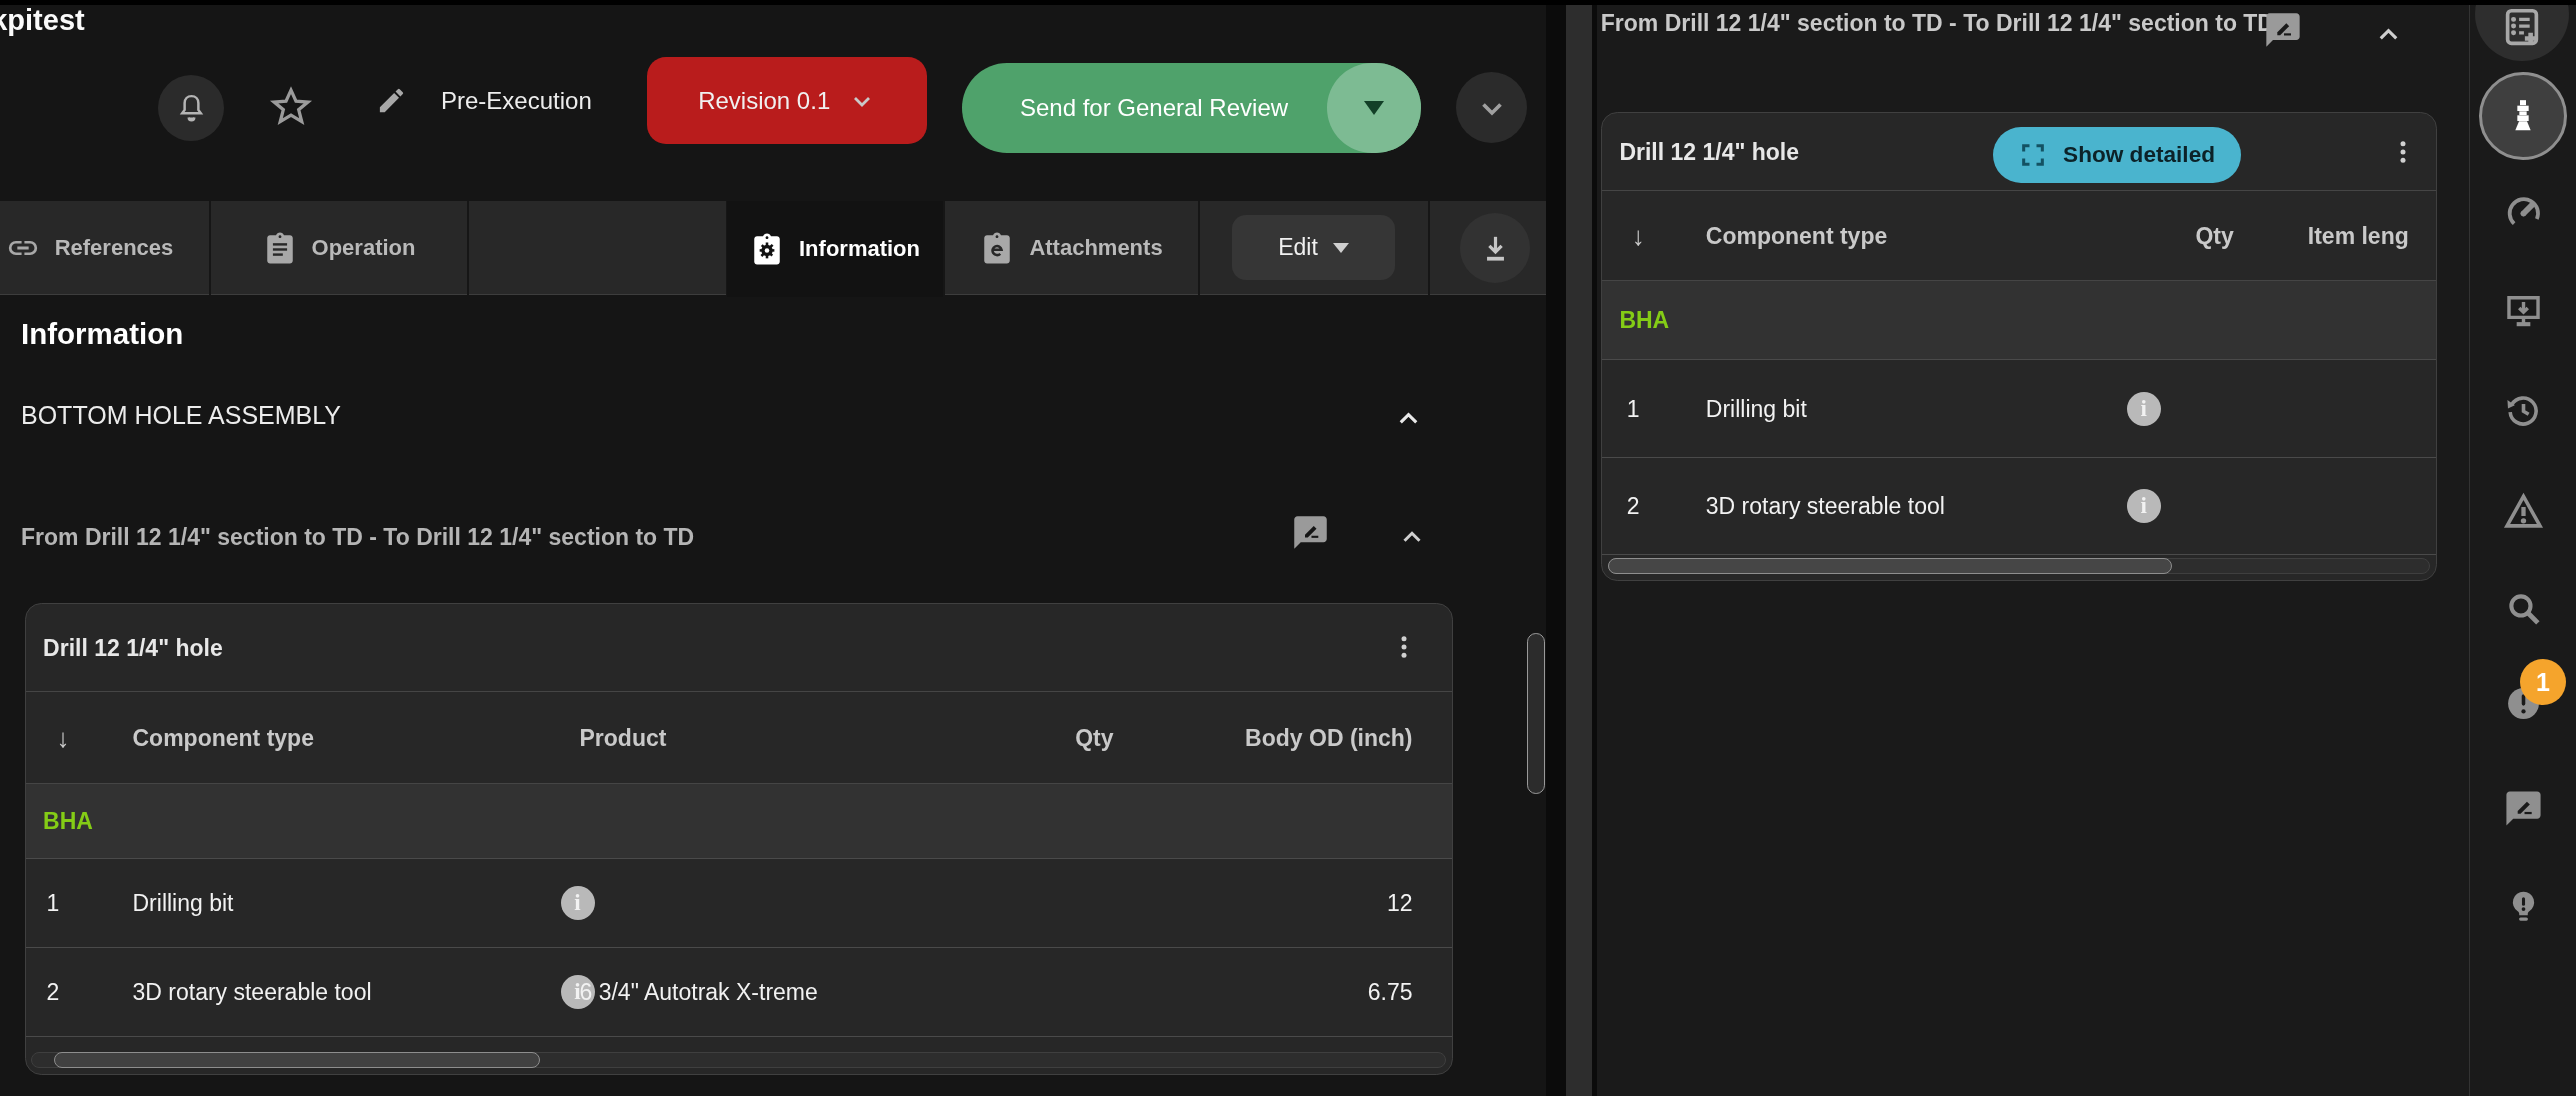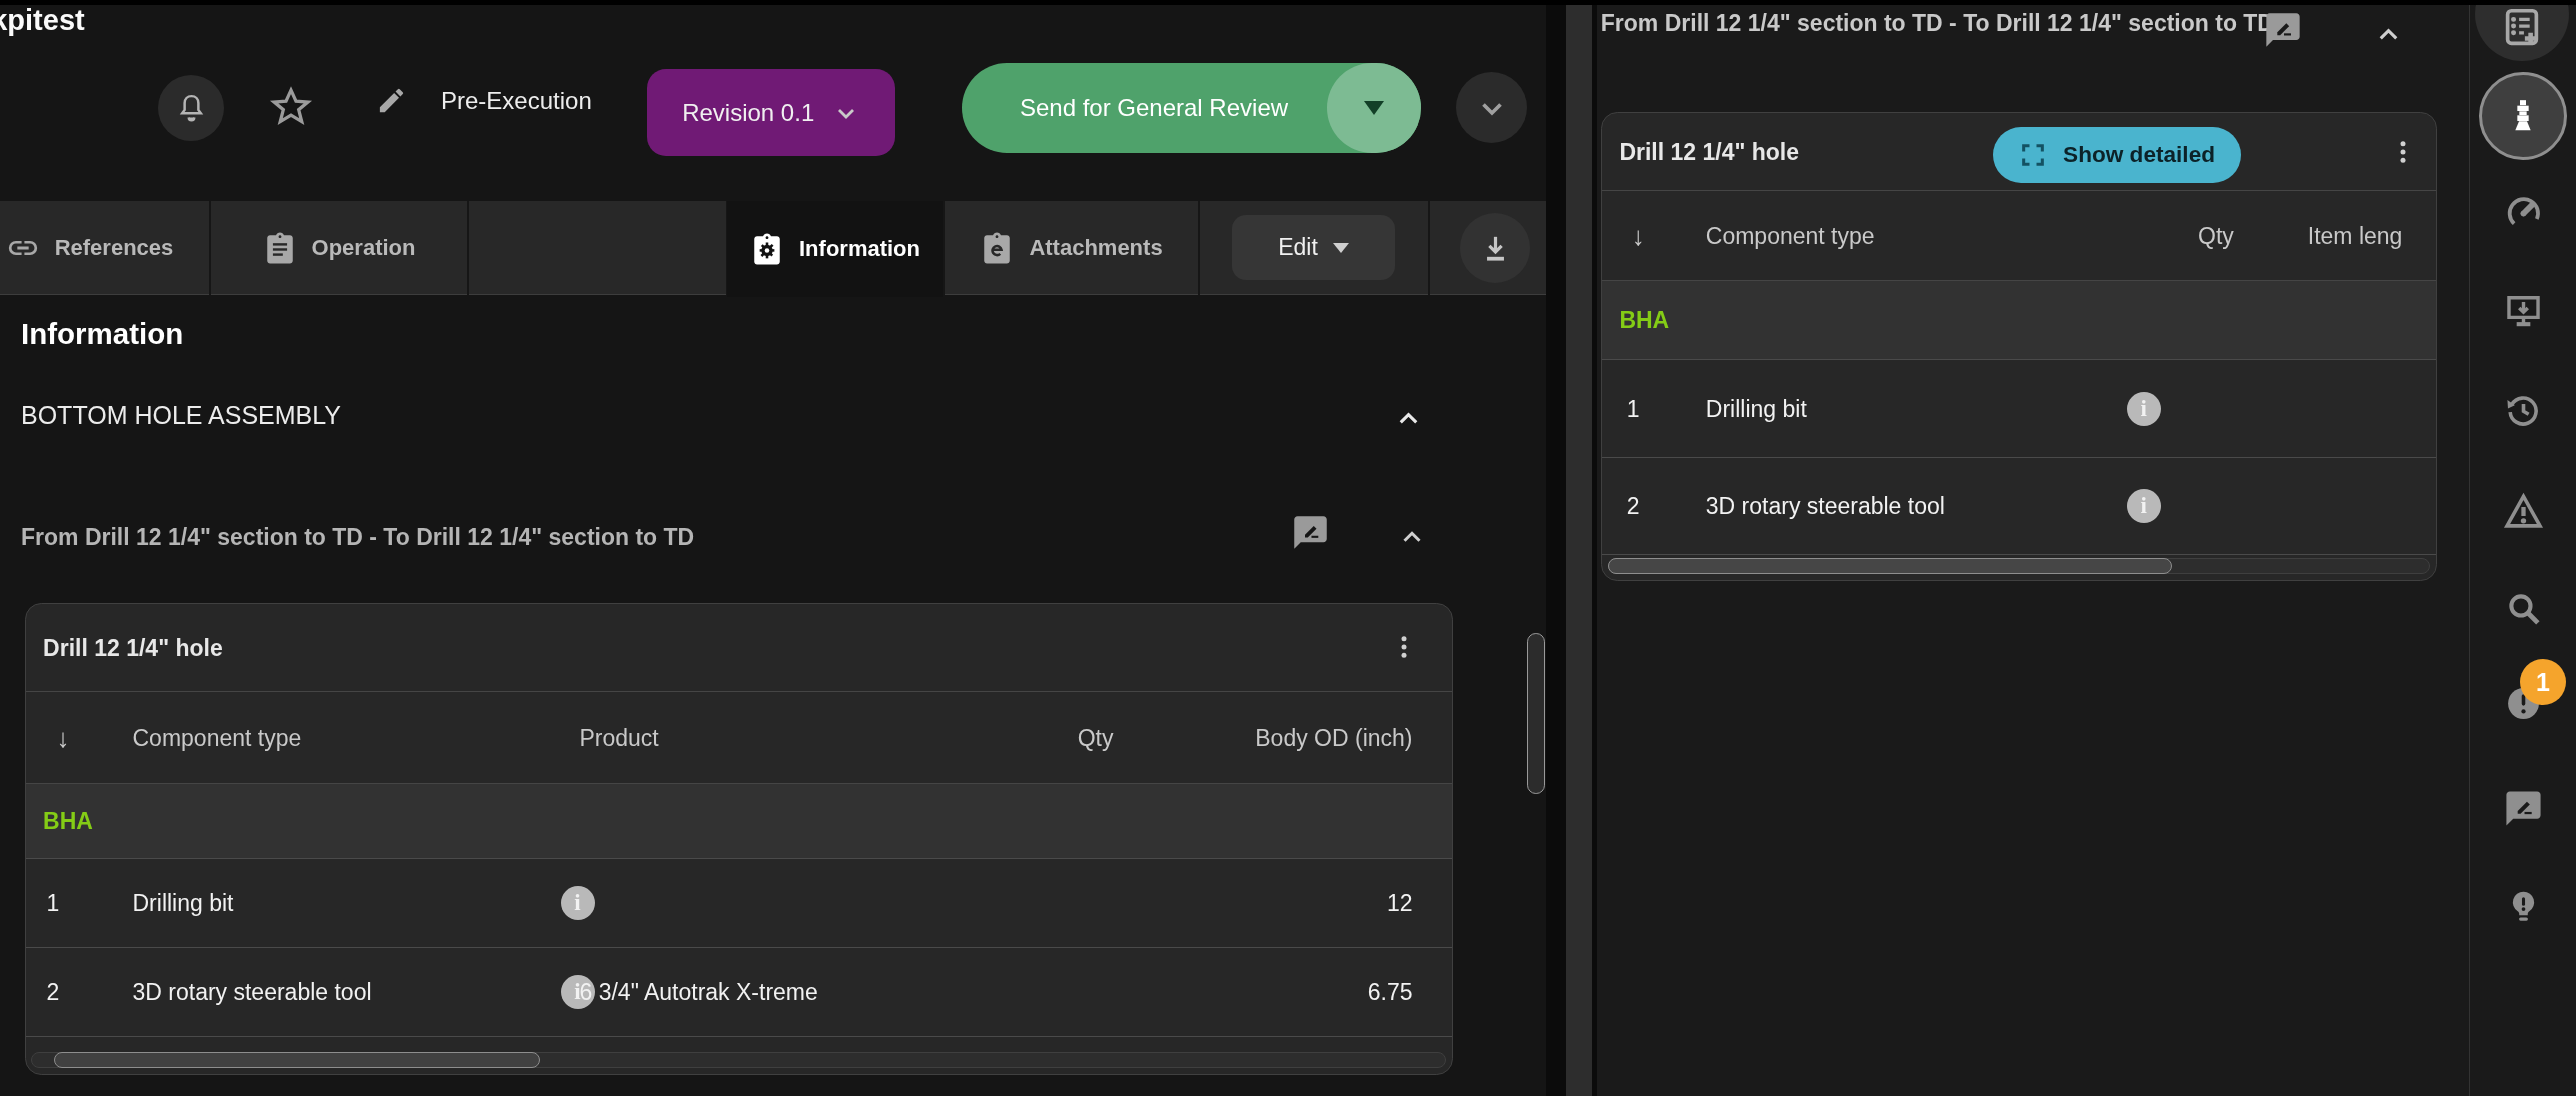--- a/index.html
+++ b/index.html
@@ -13,22 +13,22 @@
   .top-edge{position:absolute;left:0;top:0;width:2576px;height:5px;background:#000;z-index:50;}
   .app-title{position:absolute;left:-8.8px;top:3.8px;font-size:29px;font-weight:bold;color:#fafafa;white-space:nowrap;}
 
   .circle-btn{position:absolute;border-radius:50%;background:#2b2b2b;display:flex;align-items:center;justify-content:center;}
   .icon{display:flex;align-items:center;justify-content:center;}
   svg{display:block;}
 
   .phase{position:absolute;left:376px;top:85px;display:flex;align-items:center;gap:14px;}
   .phase-label{font-size:24px;color:#ededed;margin-left:20px;}
 
-  .rev-pill{position:absolute;left:647px;top:69px;width:248px;height:87px;border-radius:19px;
-    background:#701a75;display:flex;align-items:center;justify-content:center;gap:17.6px;cursor:pointer;}
+  .rev-pill{position:absolute;left:647px;top:57px;width:280px;height:87px;border-radius:19px;
+    background:#b91c1c;display:flex;align-items:center;justify-content:center;gap:17.6px;cursor:pointer;}
   .rev-label{font-size:24px;color:#f0f0f0;}
 
   .send-btn{position:absolute;left:962px;top:63px;width:459px;height:90px;border-radius:45px;
     background:#4fa26b;display:flex;align-items:center;cursor:pointer;}
   .send-label{flex:1;text-align:center;font-size:24px;color:#fff;padding-left:19px;}
   .send-caret{width:94px;height:90px;border-radius:45px;background:#7dbb93;display:flex;align-items:center;justify-content:center;}
   .tri-down{width:0;height:0;border-left:10.7px solid transparent;border-right:10.7px solid transparent;border-top:14px solid #123f27;}
 
   
   .tabstrip{position:absolute;left:0;top:201px;width:1546px;height:94px;background:#282828;border-bottom:1.9px solid #3d3d3d;}
@@ -45,21 +45,21 @@
 
   
   .h1{position:absolute;left:21px;top:317px;font-size:29.5px;font-weight:bold;color:#fff;}
   .assembly-label{position:absolute;left:21px;top:401px;font-size:25px;color:#ececec;}
   .section-label{position:absolute;left:21px;top:524px;font-size:23px;font-weight:bold;color:#b5b5b5;white-space:nowrap;}
 
   .card{position:absolute;background:#272727;border:1.3px solid #404040;border-radius:16.3px;overflow:hidden;}
   .card-head{position:relative;border-bottom:1.9px solid #454545;}
   .card-title{position:absolute;left:17.6px;top:50%;transform:translateY(-50%);font-size:23px;font-weight:bold;color:#e8e8e8;white-space:nowrap;}
   .colhead{position:relative;border-bottom:1.9px solid #454545;}
-  .colhead span{position:absolute;top:50%;transform:translateY(-50%);font-size:23px;font-weight:normal;color:#c9c9c9;white-space:nowrap;}
+  .colhead span{position:absolute;top:50%;transform:translateY(-50%);font-size:23px;font-weight:bold;color:#c9c9c9;white-space:nowrap;}
   .grouprow{position:relative;background:#323232;border-bottom:1.3px solid #4a4a4a;}
   .grouprow span{position:absolute;left:17.6px;top:50%;transform:translateY(-50%);font-size:23px;font-weight:bold;color:#84cc16;}
   .trow{position:relative;border-bottom:1.3px solid #4a4a4a;}
   .trow span{position:absolute;top:50%;transform:translateY(-50%);font-size:23px;color:#f2f2f2;white-space:nowrap;}
   .info-dot{position:absolute;top:50%;transform:translate(-50%,-50%);width:34px;height:34px;border-radius:50%;
     background:#b9b9b9;color:#262626;display:flex;align-items:center;justify-content:center;
     font-size:20px;font-weight:bold;font-family:"Liberation Serif",serif;cursor:pointer;}
   .hs-track{position:absolute;height:16.3px;border-radius:8.2px;background:#2d2d2d;border:0.6px solid #3f3f3f;}
   .hs-thumb{position:absolute;height:16.3px;border-radius:8.2px;background:#414141;border:1.3px solid #8e8e8e;cursor:pointer;}
   .vs-thumb{position:absolute;left:1527px;top:633px;width:17.6px;height:161px;border-radius:8.8px;background:#2c2c2c;border:1.3px solid #9a9a9a;cursor:pointer;}

